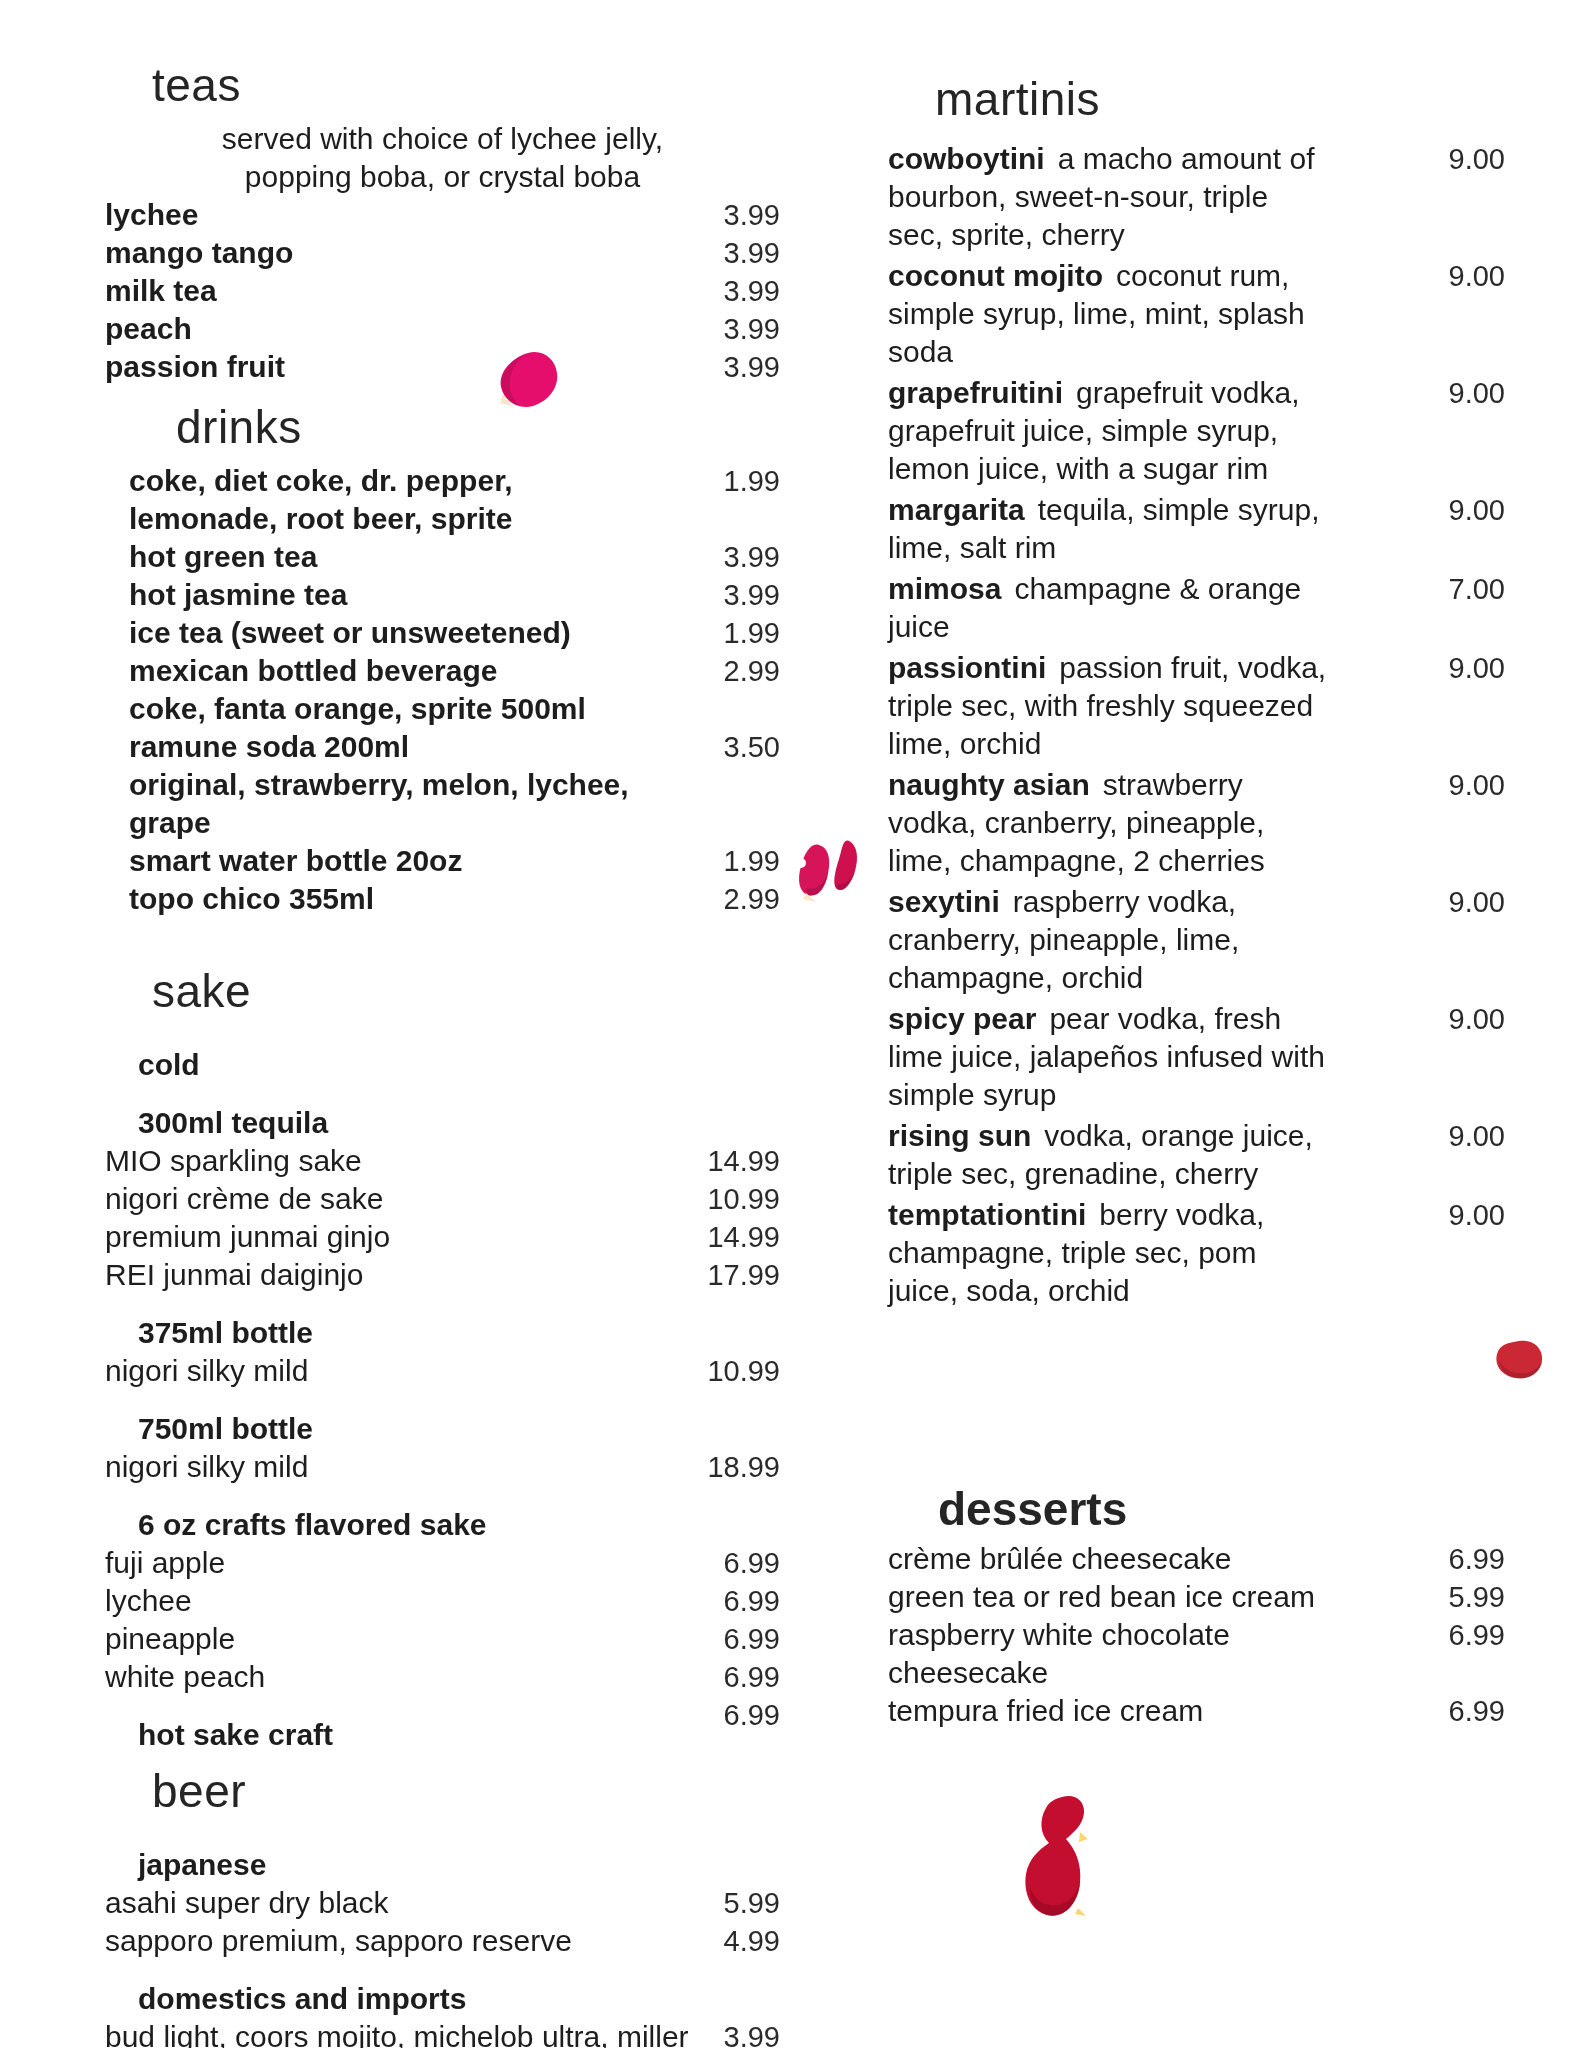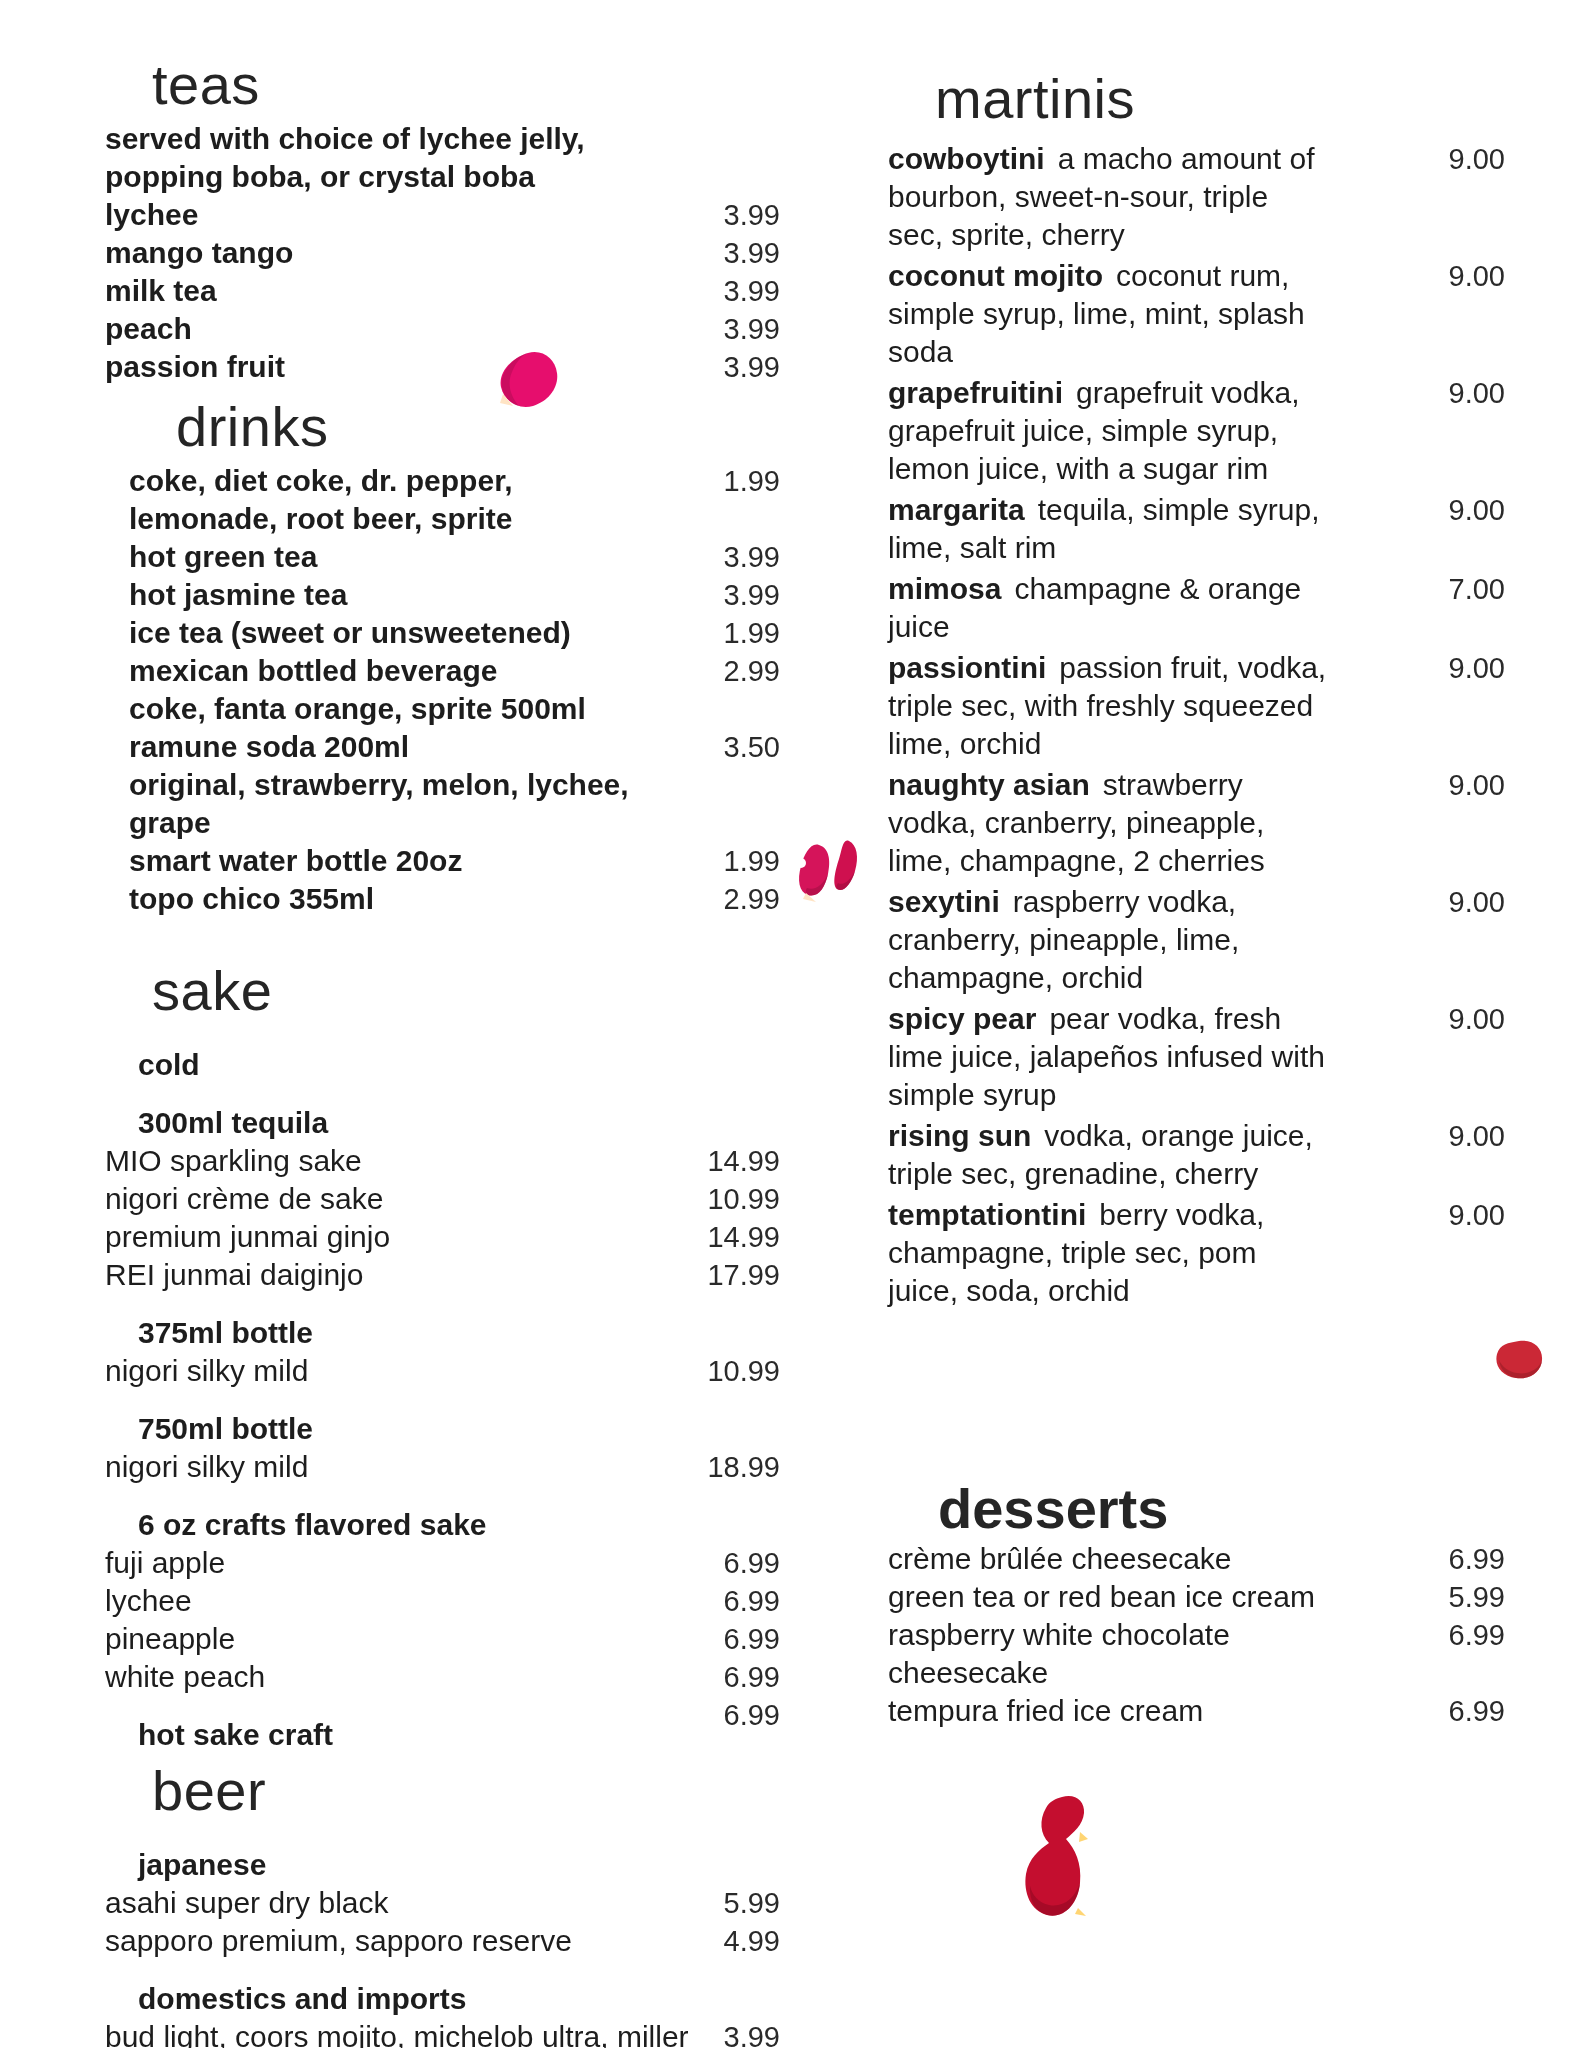--- a/index.html
+++ b/index.html
@@ -8,39 +8,39 @@
     width:1582px;height:2048px;
     background:#ffffff;
     font-family:"Liberation Sans","DejaVu Sans",sans-serif;
     color:#1d1d1d;
     overflow:hidden;
   }
   #col-left{position:absolute;left:105px;top:56px;width:675px;}
   #col-right{position:absolute;left:888px;top:70px;width:617px;}
 
   .heading{
-    font-size:56px;line-height:58px;
+    font-size:46px;line-height:58px;
     margin-left:47px;margin-bottom:6px;
     color:#252525;font-weight:400;
     letter-spacing:0.5px;
   }
   .hbold{font-weight:700;letter-spacing:0;}
 
   .sec-drinks{margin-top:12px;margin-left:24px;}
   .sec-sake{margin-top:44px;}
   .sec-beer{margin-top:8px;}
   .sec-martinis .heading{margin-bottom:12px;}
   .sec-desserts{margin-top:170px;}
   .sec-desserts .heading{margin-bottom:2px;margin-left:50px;margin-top:18px;}
 
   .row{display:flex;align-items:flex-start;}
   .itext{flex:1;min-width:0;}
   .iline{font-size:30px;line-height:38px;white-space:nowrap;}
   .b{font-weight:700;}
-  .note{font-weight:700;}
+  .note{font-weight:400;text-align:center;}
   .sub .iline{margin-left:33px;font-weight:700;margin-top:20px;}
   .price{
     flex:0 0 95px;text-align:right;
     font-size:29px;line-height:38px;
     color:#2a2a2a;white-space:nowrap;font-weight:400;
   }
   .sec-martinis .row{margin-bottom:3px;}
   .desc-first{margin-left:13px;font-weight:400;}
 
   .petal{position:absolute;}

